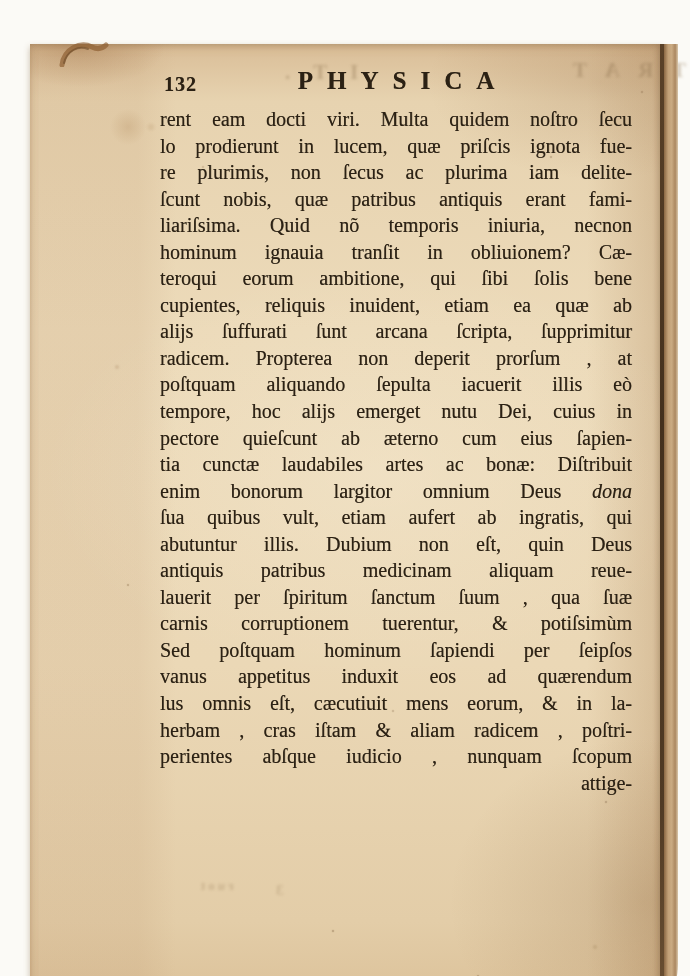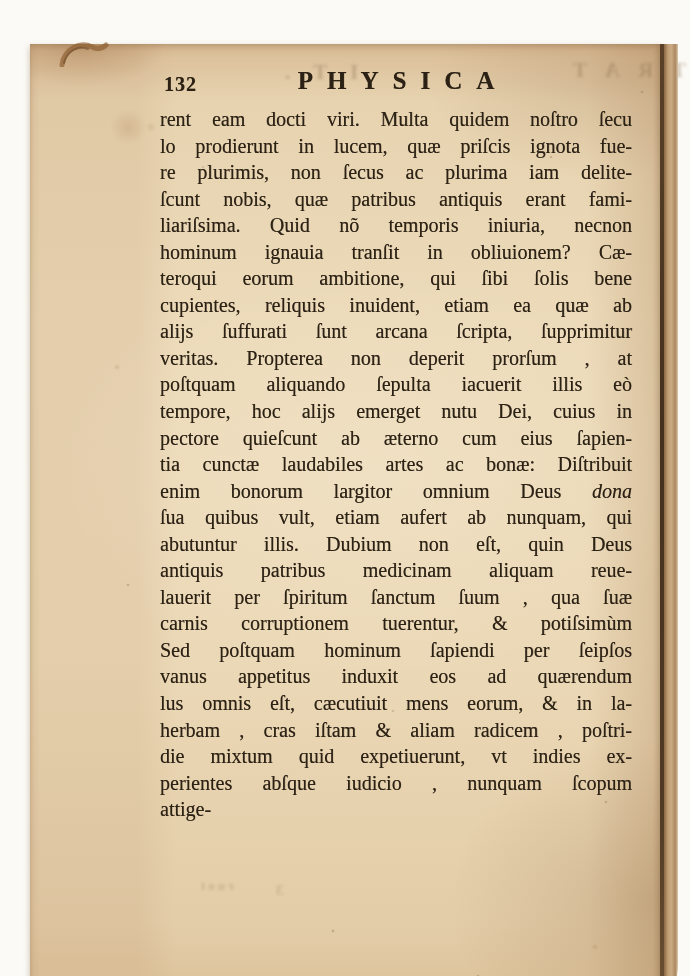--- a/index.html
+++ b/index.html
@@ -71,21 +71,21 @@
   .tline {
     height: 26.55px; line-height: 26.5px;
     font-size: 20px;
     text-align: justify; text-align-last: justify;
     white-space: normal; overflow: visible;
     text-shadow: .3px .3px .45px rgba(43,33,20,.5);
   }
   .tline .ital { font-style: italic; }
   .catchword-line {
     height: 26.55px; line-height: 26.5px;
-    font-size: 20px; 
+    font-size: 20px; text-align: right;
     text-shadow: .3px .3px .45px rgba(43,33,20,.5);
   }
 
   
   .ghost {
     position: absolute;
     color: #8a6f4c; opacity: .38;
     filter: blur(1.4px);
     transform: scaleX(-1);
     white-space: nowrap;
@@ -144,36 +144,35 @@
 
       <div class="tline">rent eam docti viri. Multa quidem noſtro ſecu</div>
           <div class="tline">lo prodierunt in lucem, quæ priſcis ignota fue-</div>
           <div class="tline">re plurimis, non ſecus ac plurima iam delite-</div>
           <div class="tline">ſcunt nobis, quæ patribus antiquis erant fami-</div>
           <div class="tline">liariſsima. Quid nõ temporis iniuria, necnon</div>
           <div class="tline">hominum ignauia tranſit in obliuionem? Cæ-</div>
           <div class="tline">teroqui eorum ambitione, qui ſibi ſolis bene</div>
           <div class="tline">cupientes, reliquis inuident, etiam ea quæ ab</div>
           <div class="tline">alijs ſuffurati ſunt arcana ſcripta, ſupprimitur</div>
-          <div class="tline">veritas. Propterea non deperit prorſum , at</div>
+          <div class="tline">radicem. Propterea non deperit prorſum , at</div>
           <div class="tline">poſtquam aliquando ſepulta iacuerit illis eò</div>
           <div class="tline">tempore, hoc alijs emerget nutu Dei, cuius in</div>
           <div class="tline">pectore quieſcunt ab æterno cum eius ſapien-</div>
           <div class="tline">tia cunctæ laudabiles artes ac bonæ: Diſtribuit</div>
           <div class="tline"><span>enim bonorum largitor omnium Deus </span><span class="ital">dona</span></div>
-          <div class="tline">ſua quibus vult, etiam aufert ab nunquam, qui</div>
+          <div class="tline">ſua quibus vult, etiam aufert ab ingratis, qui</div>
           <div class="tline">abutuntur illis.  Dubium non eſt, quin Deus</div>
           <div class="tline">antiquis patribus medicinam aliquam reue-</div>
           <div class="tline">lauerit per ſpiritum ſanctum ſuum , qua ſuæ</div>
           <div class="tline">carnis corruptionem tuerentur, &amp; potiſsimùm</div>
           <div class="tline">Sed poſtquam hominum ſapiendi per ſeipſos</div>
           <div class="tline">vanus appetitus induxit eos ad quærendum</div>
           <div class="tline">lus omnis eſt, cæcutiuit mens eorum, &amp; in la-</div>
           <div class="tline">herbam , cras iſtam &amp; aliam radicem , poſtri-</div>
-          <div class="tline">die mixtum quid expetiuerunt, vt indies ex-</div>
           <div class="tline">perientes abſque iudicio , nunquam ſcopum</div>
         </div>
 
       <div class="catchword-line">attige-</div>
     </div>
 
   </div>
 
   <div class="edge-line"></div>
   <div class="fore-edge"></div>

